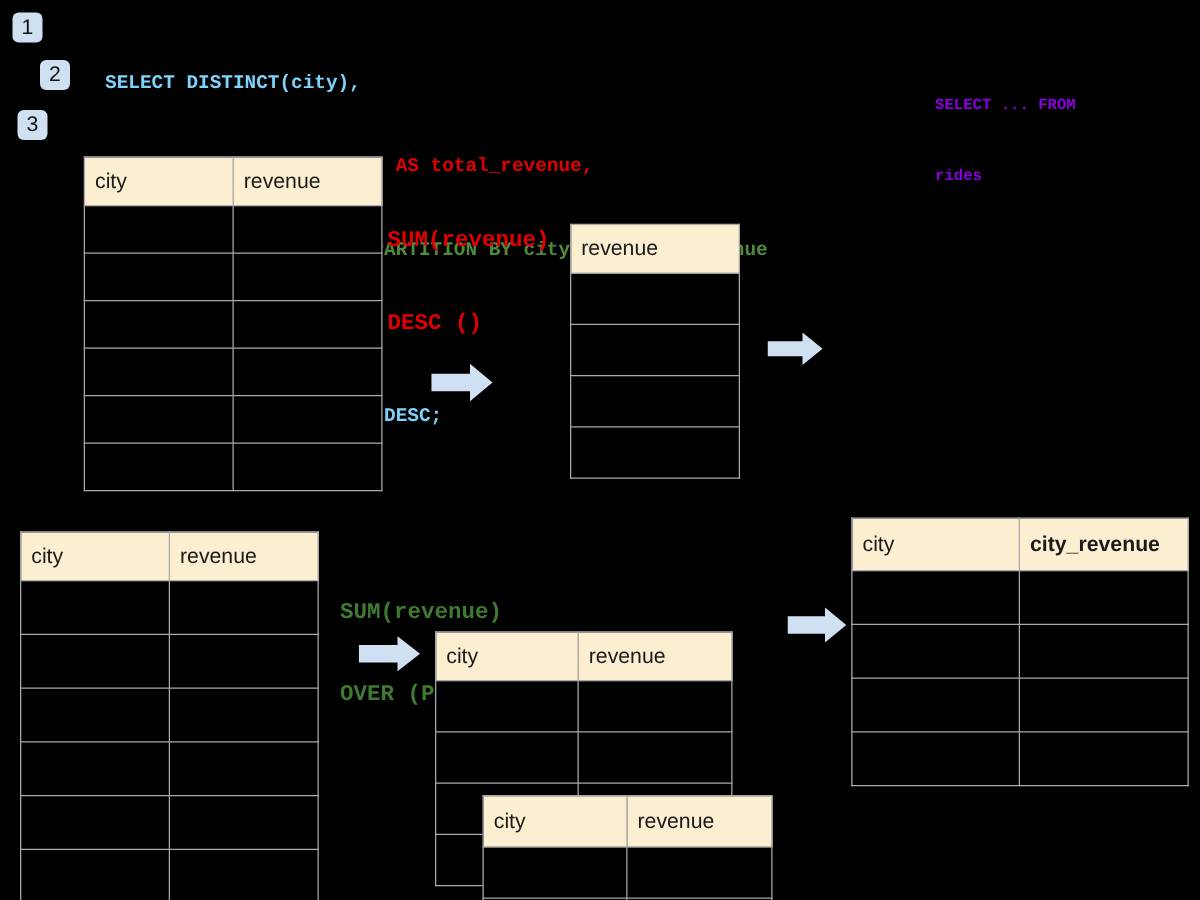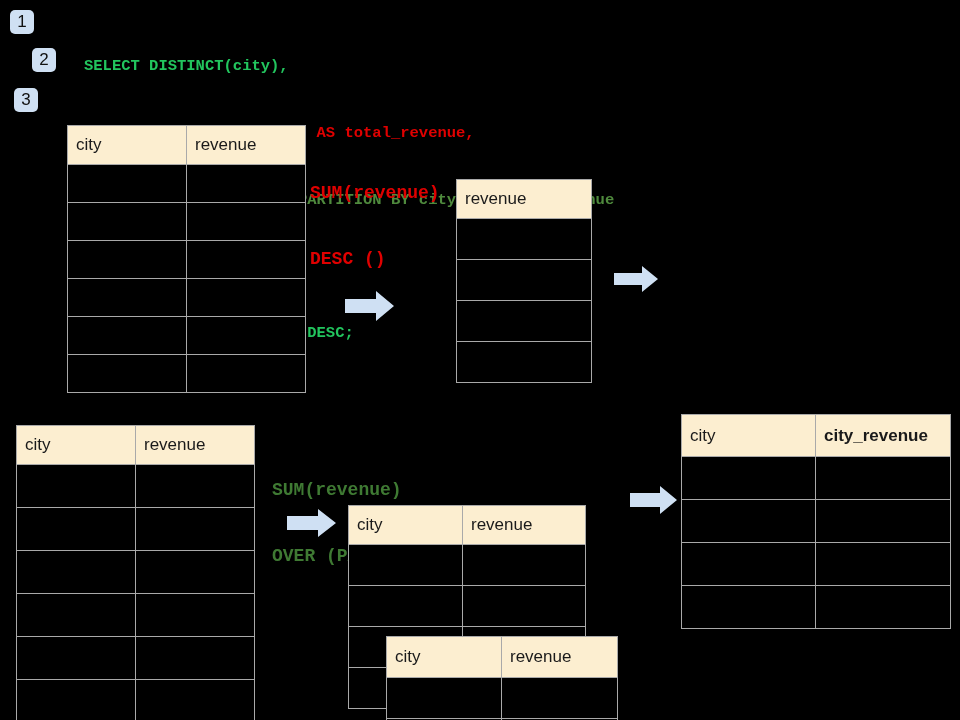--- a/index.html
+++ b/index.html
@@ -36,21 +36,21 @@
   .sql {
     position: absolute;
     font-family: "Liberation Mono", monospace;
     font-size: 15.5px;
     font-weight: bold;
     letter-spacing: 0px;
     white-space: pre;
     line-height: 22.2px;
   }
   .sql-line { white-space: pre; }
-  .c-purple { color: #22c55e; }
+  .c-purple { color: #7dd3fc; }
   .c-red    { color: #e00000; }
   .c-green  { color: #4f8a3d; }
 
   .sql-side {
     position: absolute;
     font-family: "Liberation Mono", monospace;
     font-size: 12.5px;
     font-weight: bold;
     color: #8a00e0;
     line-height: 19px;
@@ -107,20 +107,24 @@
   <div class="badge" style="left:14px; top:88px;">3</div>
 
   <div class="sql" style="left:84px; top:11px;">
     <div class="sql-line c-purple">SELECT DISTINCT(city),</div>
     <div class="sql-line c-red">    SUM(revenue) OVER () AS total_revenue,</div>
     <div class="sql-line c-green">    SUM(revenue) OVER (PARTITION BY city) as city_revenue</div>
     <div class="sql-line c-purple">  FROM rides</div>
     <div class="sql-line c-purple">  ORDER by city_revenue DESC;</div>
   </div>
 
+  <div class="sql-side" style="left:748px; top:37px;">
+    <div>SELECT ... FROM</div>
+    <div>rides</div>
+  </div>
 
   <div class="annot red" style="left:310px; top:138px;">
     <div>SUM(revenue)</div>
     <div>DESC ()</div>
   </div>
 
   <div class="annot green" style="left:272px; top:435px;">
     <div>SUM(revenue)</div>
     <div>OVER (PARTITION</div>
   </div>

